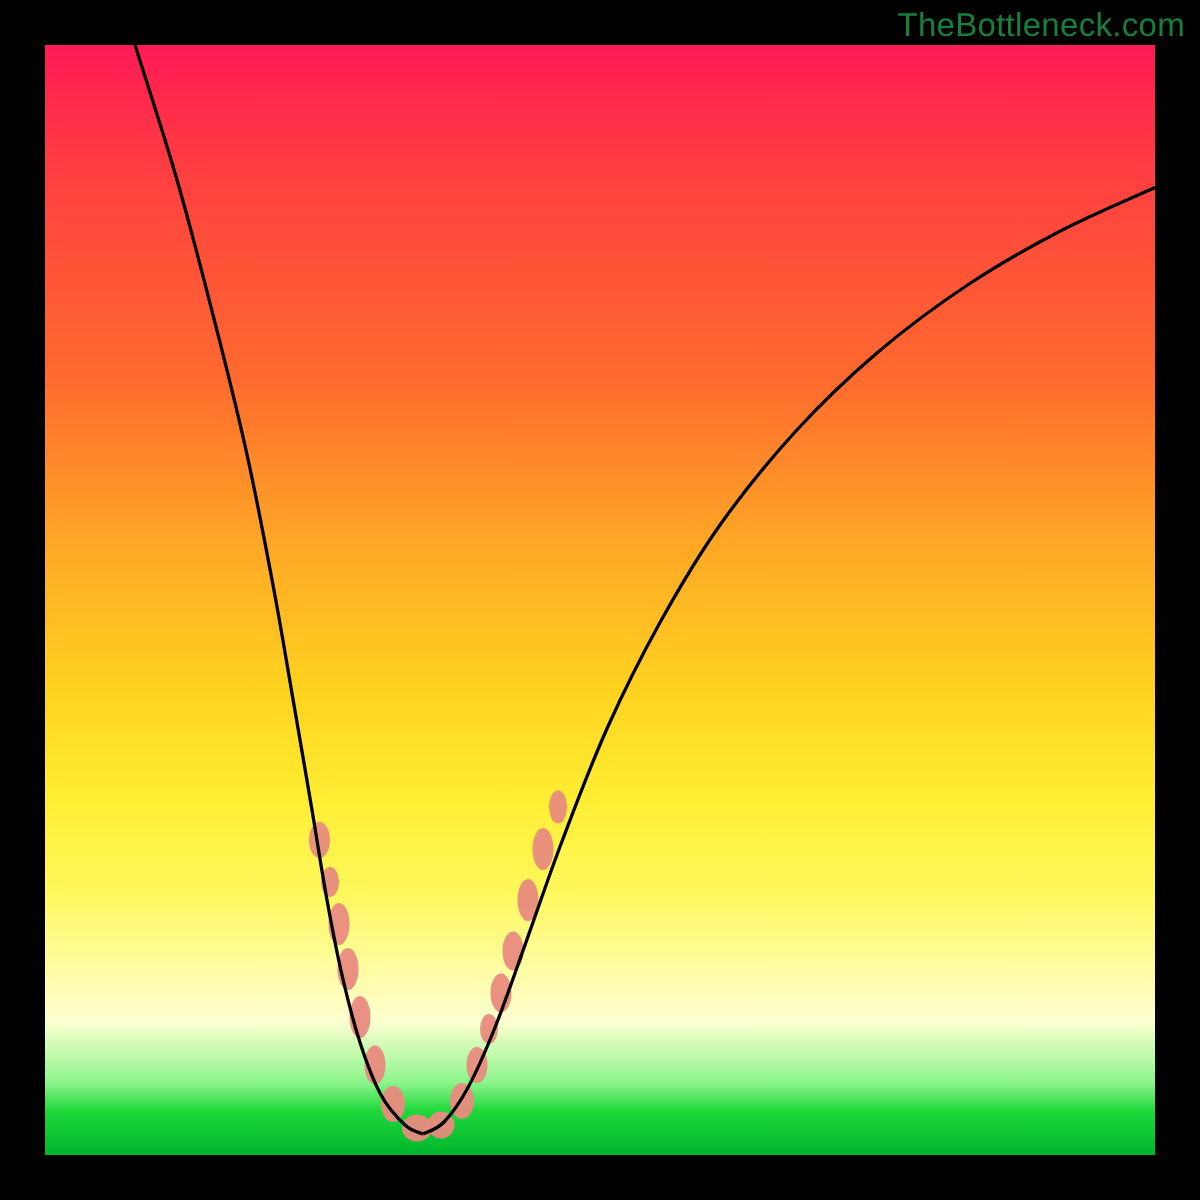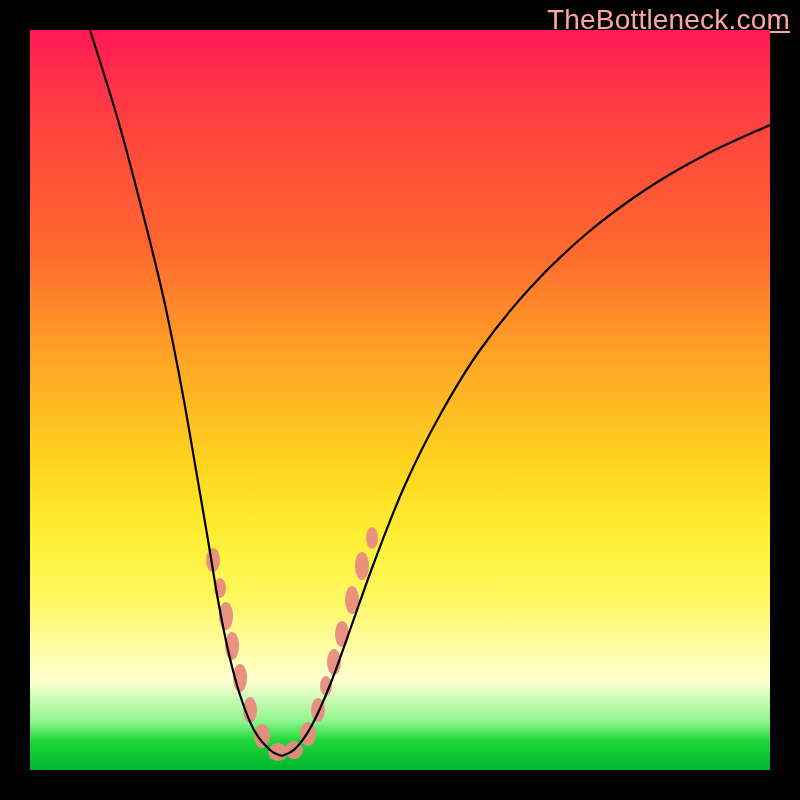--- a/index.html
+++ b/index.html
@@ -36,26 +36,25 @@
       #fdffd0 88%,
       #8cf58c 93.5%,
       #1fd83a 96%,
       #00b52e 100%
     );
   }
   .watermark {
     position: absolute;
     top: 4px;
     right: 10px;
-    color: #fca5a5;
-    font-size: 28px;
+    color: #15803d;
+    font-size: 22px;
     letter-spacing: 0.2px;
     font-weight: 500;
     user-select: none;
-    text-decoration: underline;
   }
   svg.curves {
     position: absolute;
     left: 0;
     top: 0;
     width: 740px;
     height: 740px;
     overflow: visible;
   }
   

